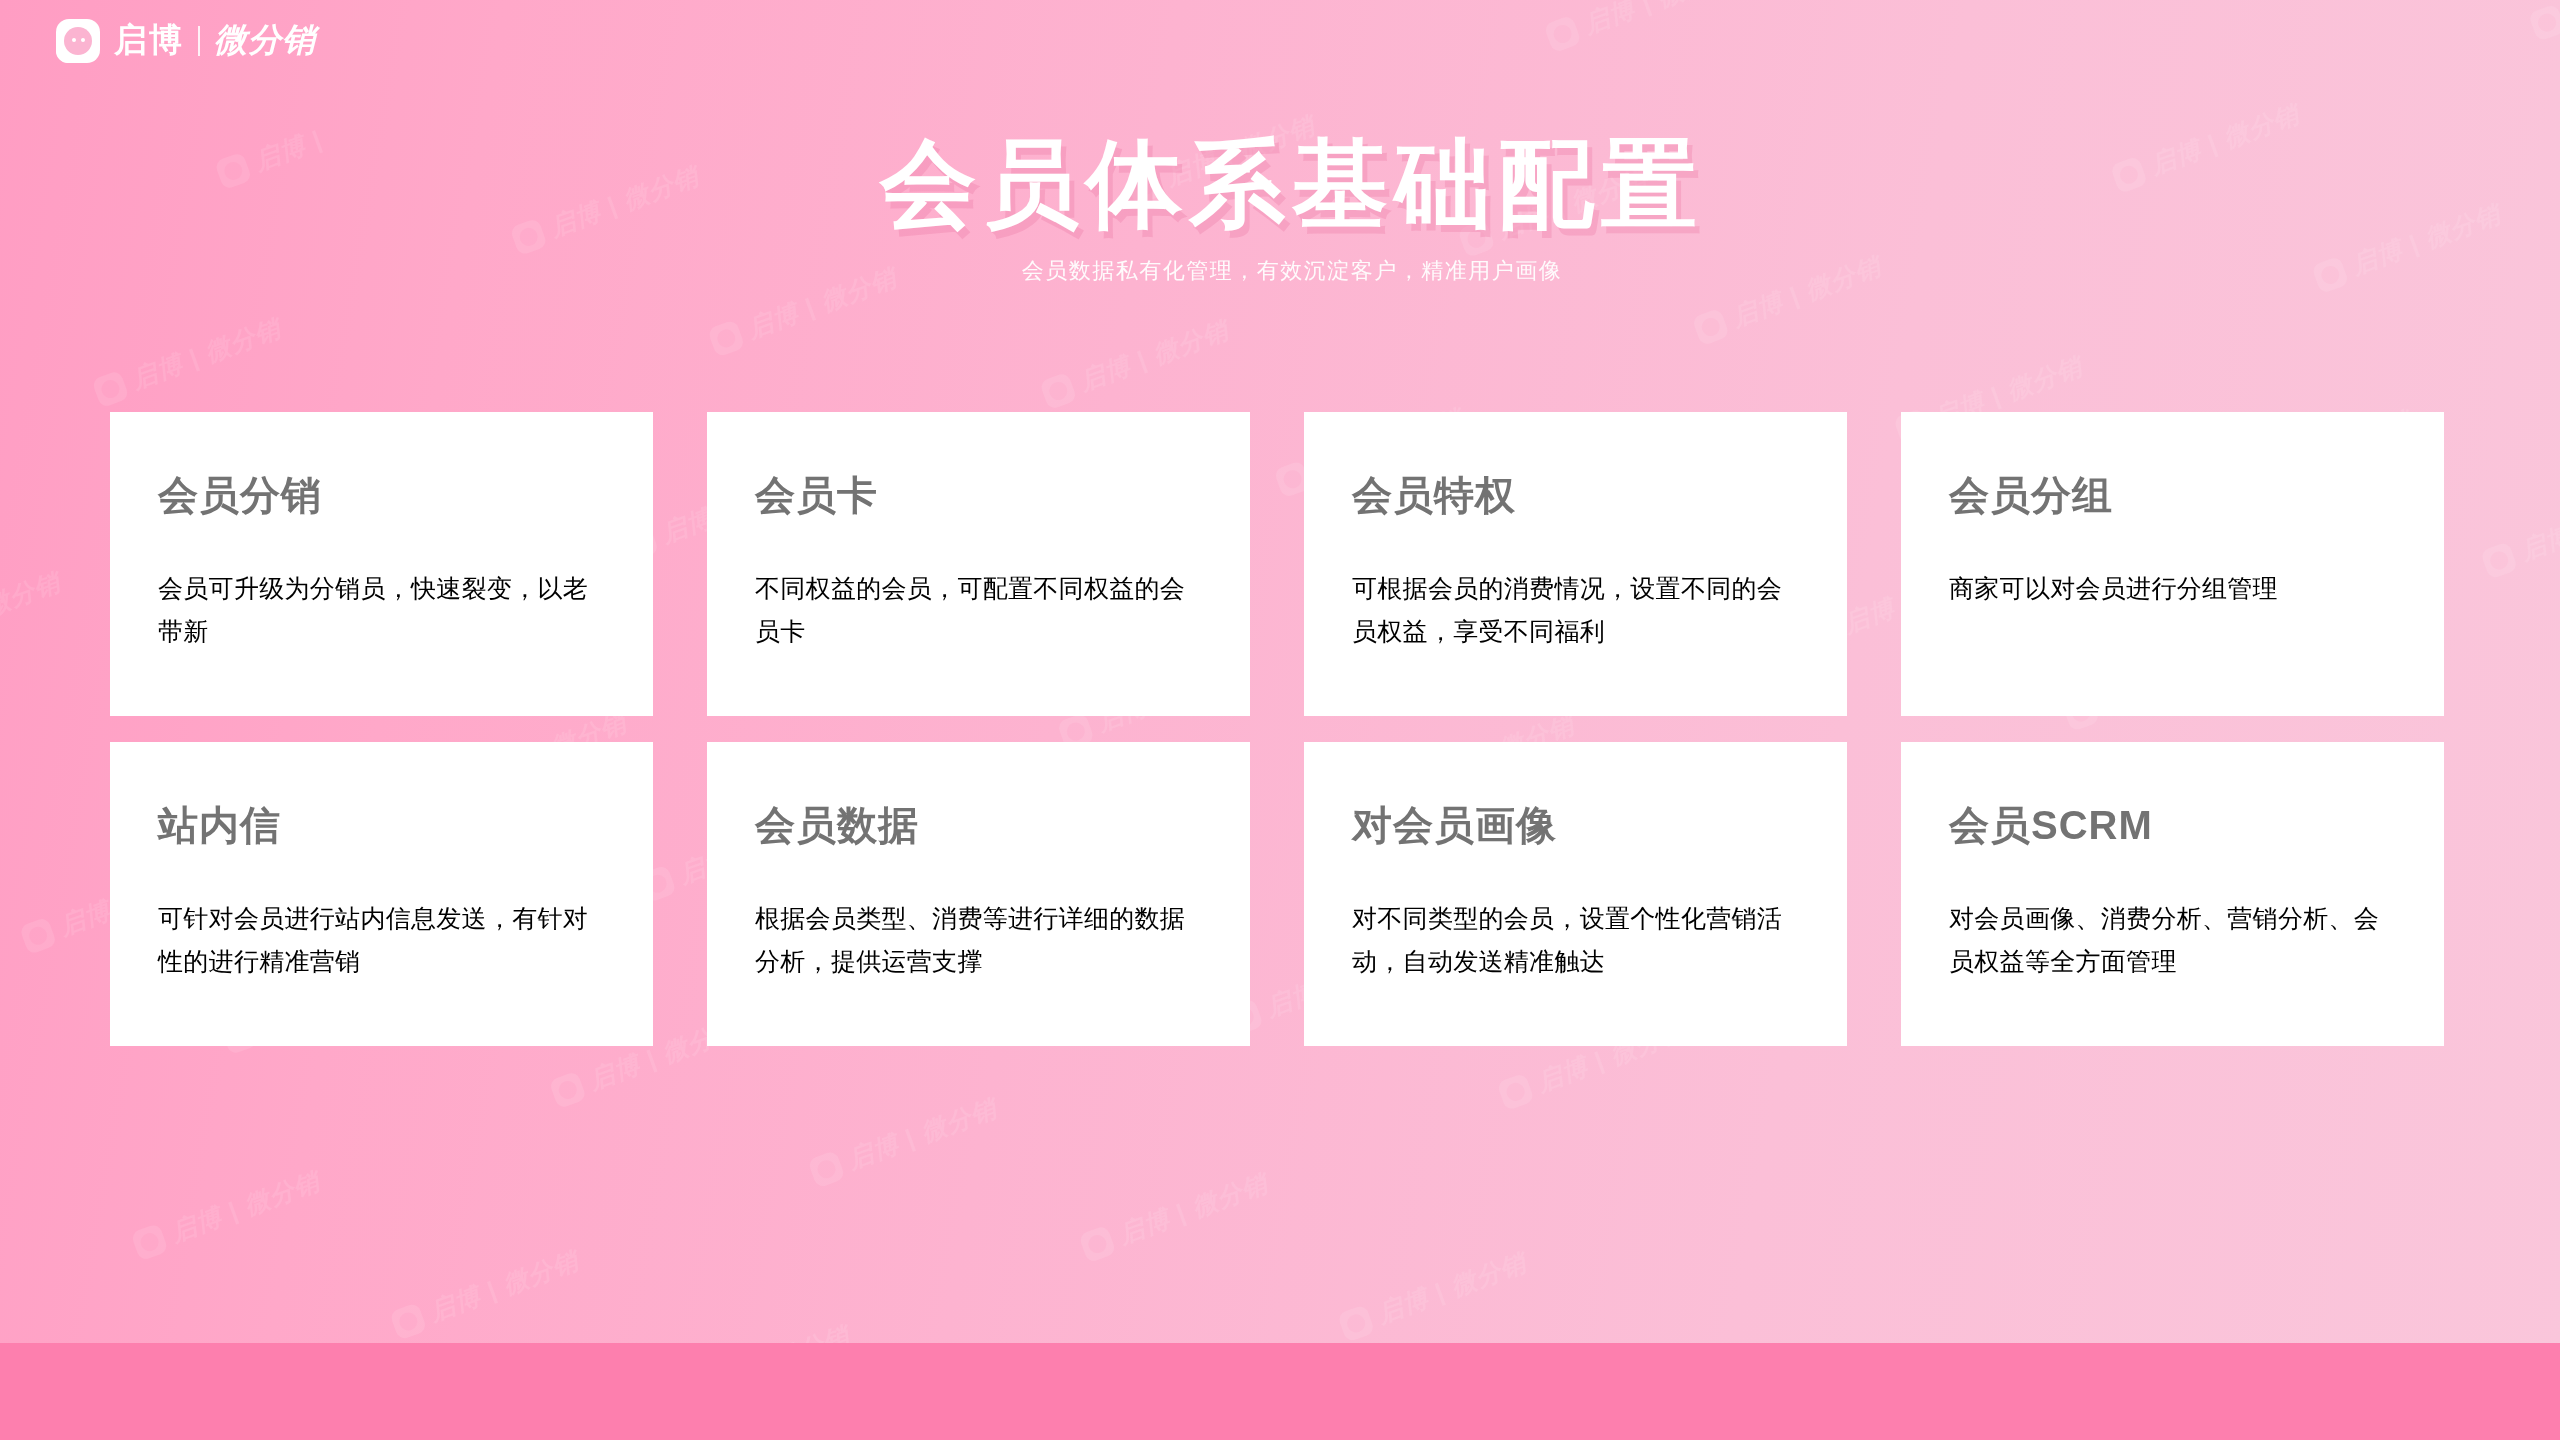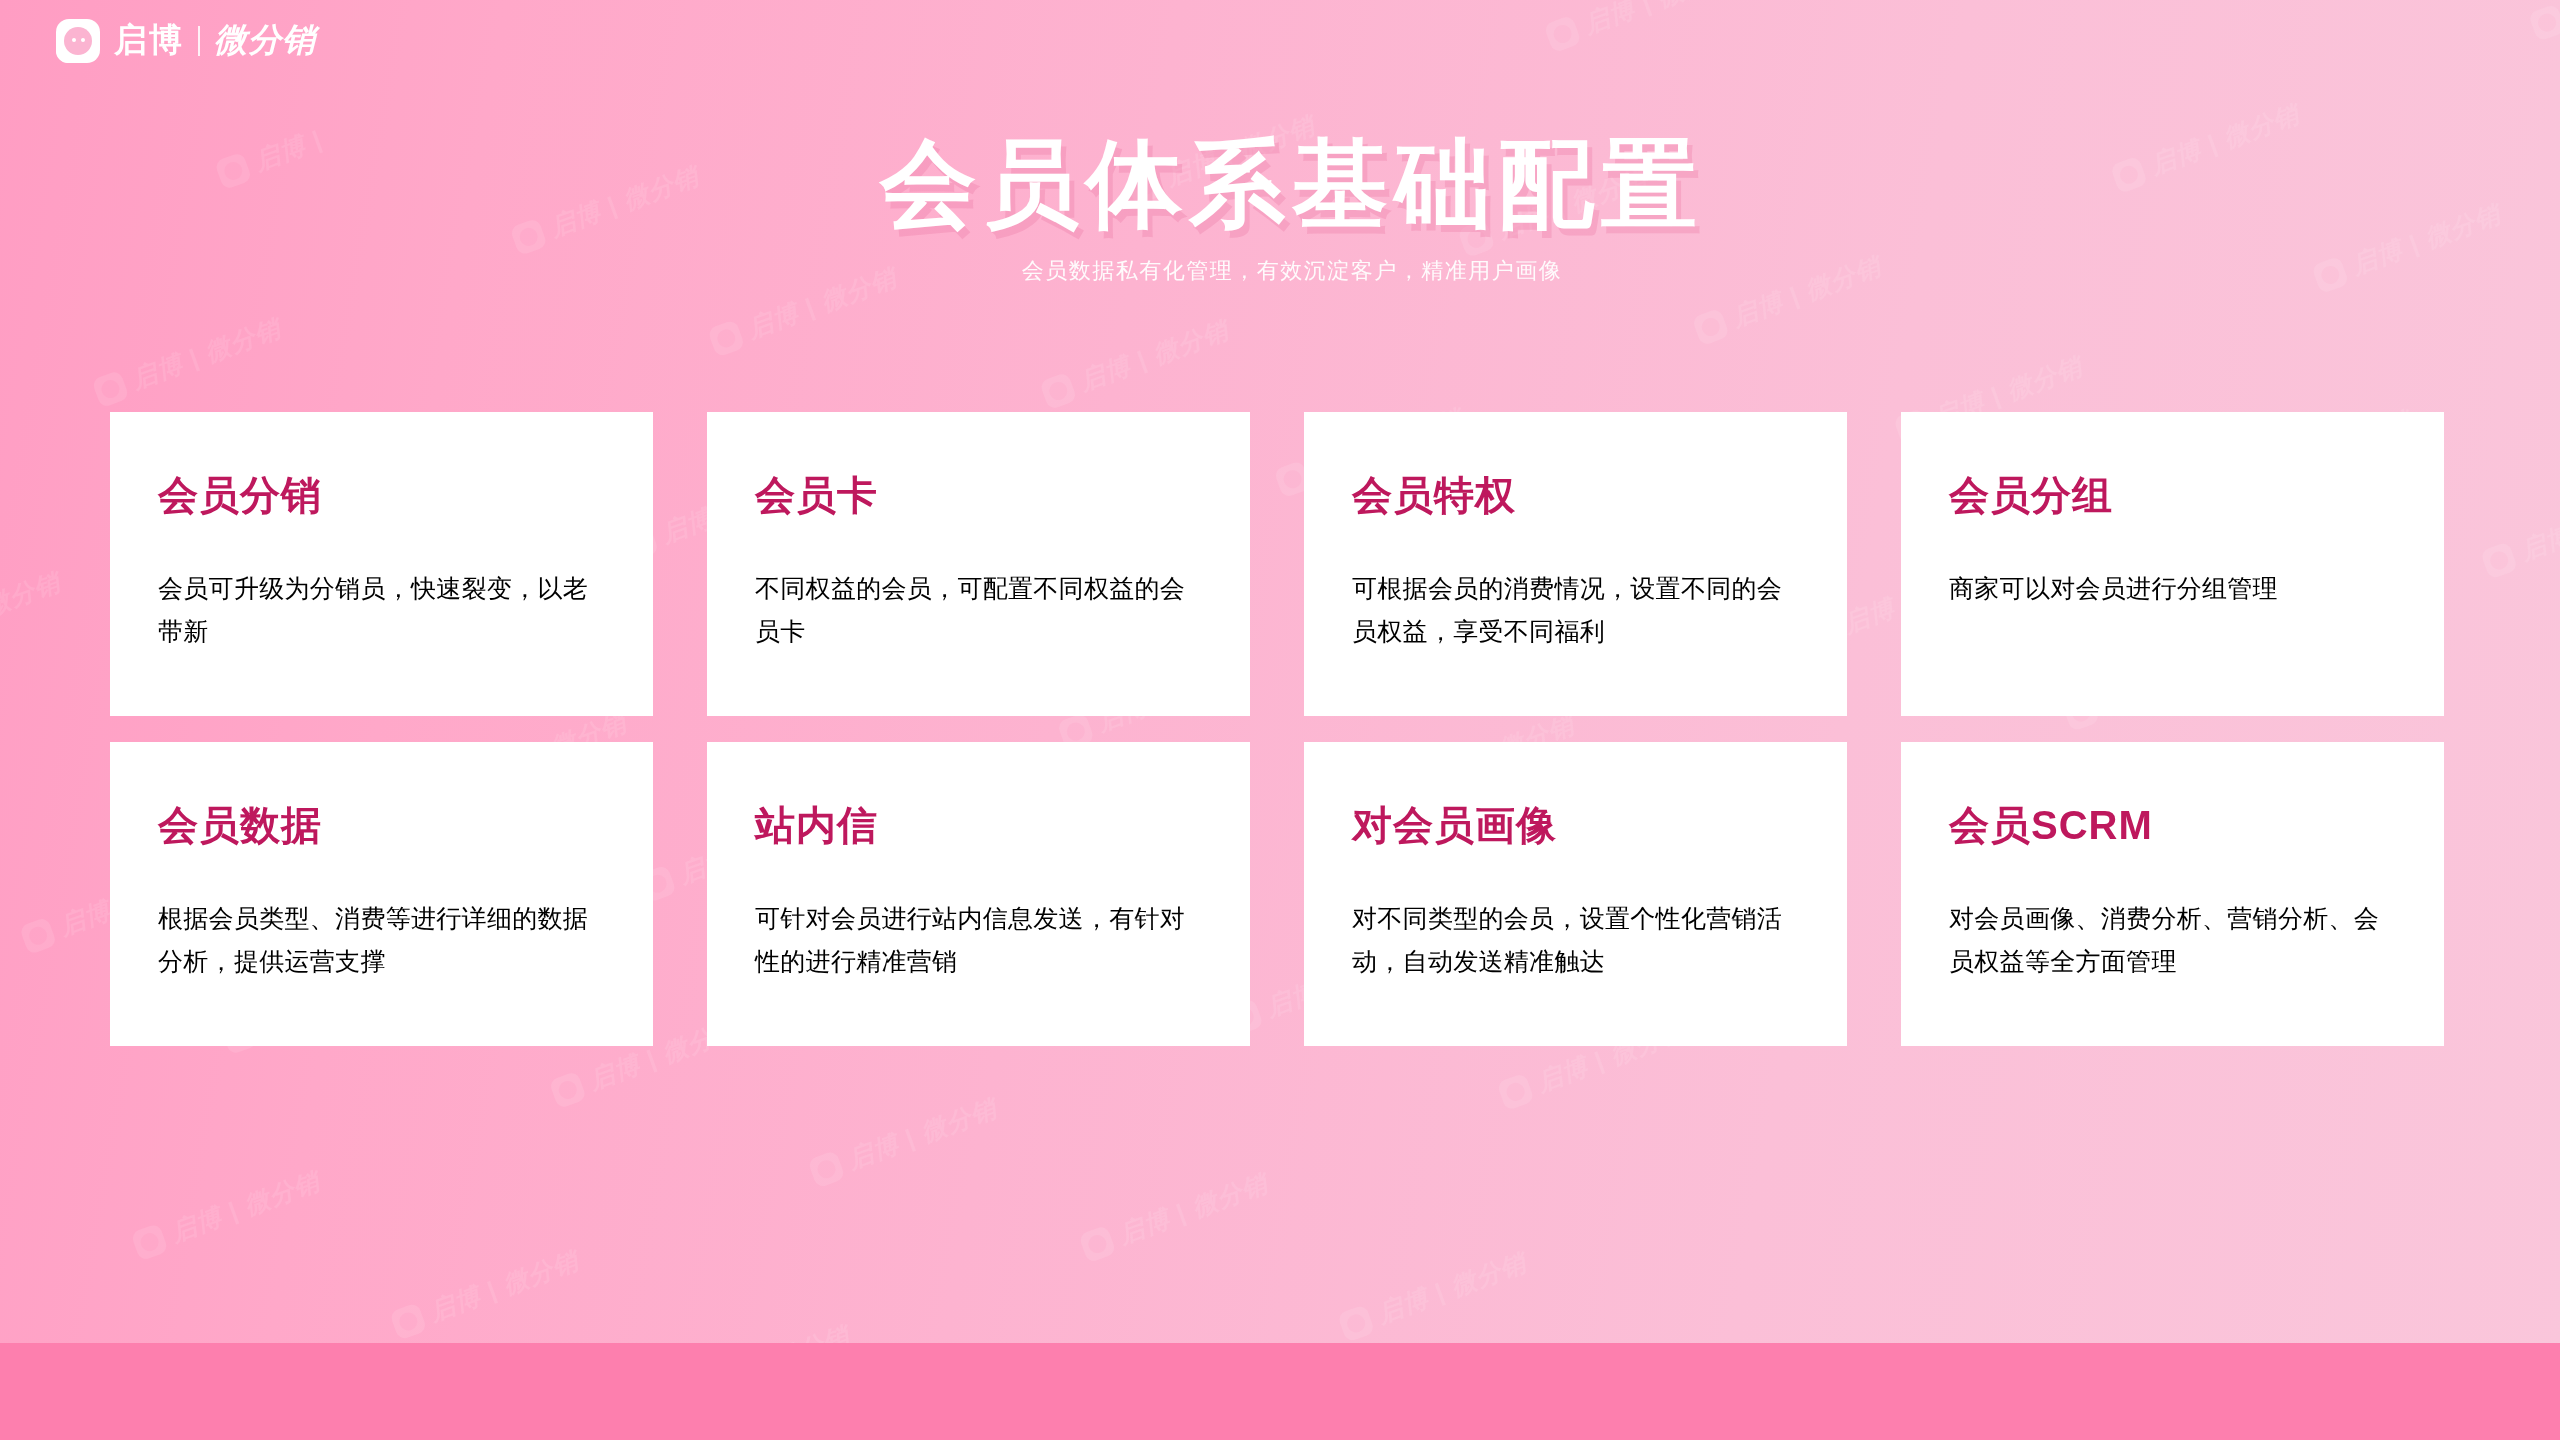--- a/index.html
+++ b/index.html
@@ -105,21 +105,21 @@
     grid-auto-rows:304px;
     column-gap:54px;
     row-gap:26px;
     z-index:4;
   }
   .card {
     background:#fff;
     padding:56px 48px 0 48px;
   }
   .card-title {
-    color:#be185d;
+    color:#737373;
     font-size:40px; font-weight:bold;
     letter-spacing:1px;
     margin-bottom:44px;
   }
   .card-desc {
     color:#000000;
     font-size:25px; line-height:1.72;
     letter-spacing:.3px;
   }
 
@@ -524,28 +524,28 @@
       </div>
       <div class="card">
         <div class="card-title">会员特权</div>
         <div class="card-desc">可根据会员的消费情况，设置不同的会员权益，享受不同福利</div>
       </div>
       <div class="card">
         <div class="card-title">会员分组</div>
         <div class="card-desc">商家可以对会员进行分组管理</div>
       </div>
       <div class="card">
+        <div class="card-title">站内信</div>
+        <div class="card-desc">可针对会员进行站内信息发送，有针对性的进行精准营销</div>
+      </div>
+      <div class="card">
         <div class="card-title">会员数据</div>
         <div class="card-desc">根据会员类型、消费等进行详细的数据分析，提供运营支撑</div>
       </div>
       <div class="card">
-        <div class="card-title">站内信</div>
-        <div class="card-desc">可针对会员进行站内信息发送，有针对性的进行精准营销</div>
-      </div>
-      <div class="card">
         <div class="card-title">对会员画像</div>
         <div class="card-desc">对不同类型的会员，设置个性化营销活动，自动发送精准触达</div>
       </div>
       <div class="card">
         <div class="card-title">会员SCRM</div>
         <div class="card-desc">对会员画像、消费分析、营销分析、会员权益等全方面管理</div>
       </div>
     </div>
 
   <div id="bottom-bar"></div>

